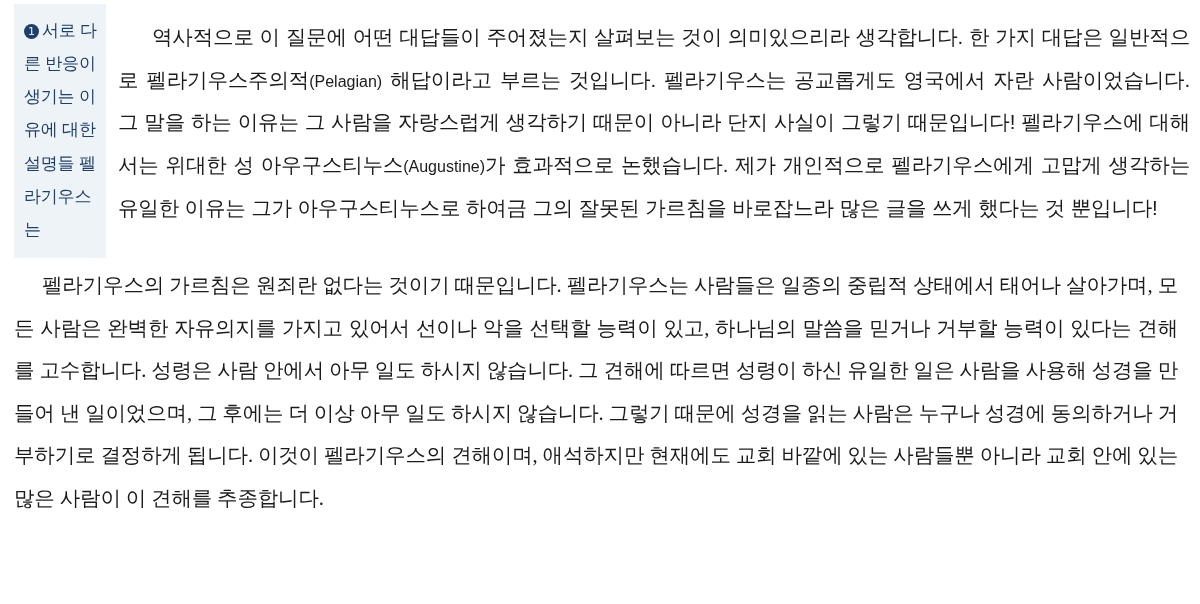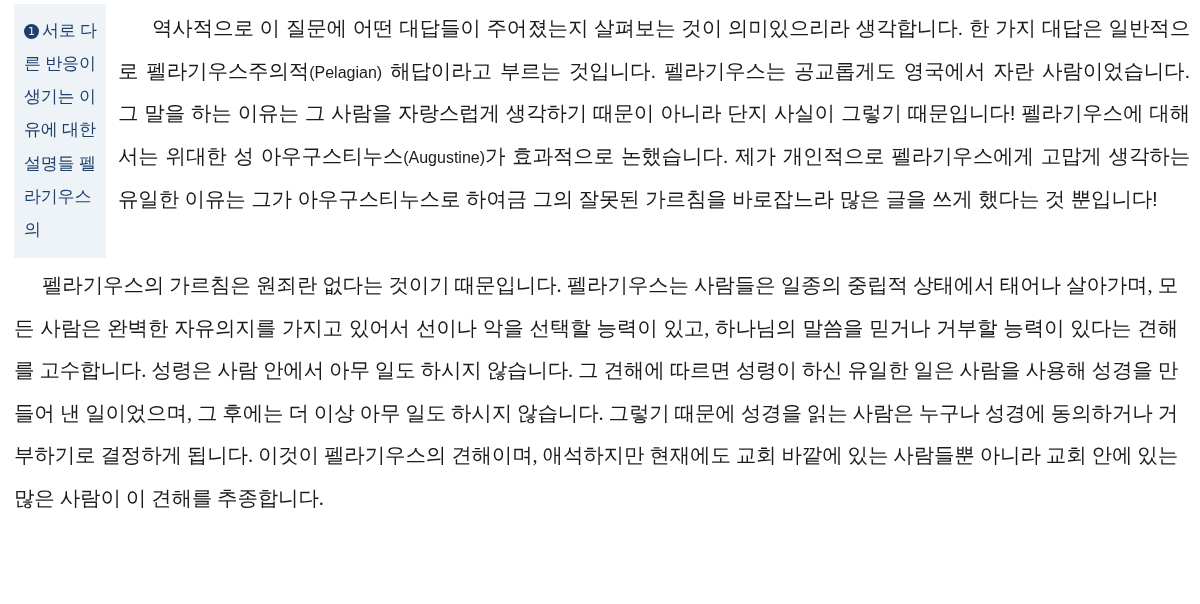--- a/index.html
+++ b/index.html
@@ -44,21 +44,21 @@
     background: #1f3f6b;
     color: #eef3f8;
     font-size: 11px;
     text-align: center;
     vertical-align: 1px;
     margin-right: 3px;
     font-family: "DejaVu Sans", sans-serif;
   }
 
   .body-text {
-    padding: 7px 10px 0 0;
+    padding: 16px 10px 0 0;
   }
 
   p.para {
     margin: 0;
     font-size: 20.5px;
     line-height: 2.08;
     text-align: justify;
     text-justify: inter-character;
     letter-spacing: -0.15px;
     color: #1b1b1b;
@@ -78,21 +78,21 @@
     font-size: 16px;
     letter-spacing: 0;
   }
 </style>
 </head>
 <body>
 
 <div class="page">
 
   <aside class="margin-note">
-    <span class="note-marker">1</span><span>서로 다른 반응이 생기는 이유에 대한 설명들 펠라기우스의</span>
+    <span class="note-marker">1</span><span>서로 다른 반응이 생기는 이유에 대한 설명들 펠라기우스는</span>
   </aside>
 
   <div class="body-text">
     <p class="para first" id="para-1">역사적으로 이 질문에 어떤 대답들이 주어졌는지 살펴보는 것이 의미있으리라 생각합니다. 한 가지 대답은 일반적으로 펠라기우스주의적<span class="latin">(Pelagian)</span> 해답이라고 부르는 것입니다. 펠라기우스는 공교롭게도 영국에서 자란 사람이었습니다. 그 말을 하는 이유는 그 사람을 자랑스럽게 생각하기 때문이 아니라 단지 사실이 그렇기 때문입니다! 펠라기우스에 대해서는 위대한 성 아우구스티누스<span class="latin">(Augustine)</span>가 효과적으로 논했습니다. 제가 개인적으로 펠라기우스에게 고맙게 생각하는 유일한 이유는 그가 아우구스티누스로 하여금 그의 잘못된 가르침을 바로잡느라 많은 글을 쓰게 했다는 것 뿐입니다!</p>
     <p class="para second" id="para-2">펠라기우스의 가르침은 원죄란 없다는 것이기 때문입니다. 펠라기우스는 사람들은 일종의 중립적 상태에서 태어나 살아가며, 모든 사람은 완벽한 자유의지를 가지고 있어서 선이나 악을 선택할 능력이 있고, 하나님의 말씀을 믿거나 거부할 능력이 있다는 견해를 고수합니다. 성령은 사람 안에서 아무 일도 하시지 않습니다. 그 견해에 따르면 성령이 하신 유일한 일은 사람을 사용해 성경을 만들어 낸 일이었으며, 그 후에는 더 이상 아무 일도 하시지 않습니다. 그렇기 때문에 성경을 읽는 사람은 누구나 성경에 동의하거나 거부하기로 결정하게 됩니다. 이것이 펠라기우스의 견해이며, 애석하지만 현재에도 교회 바깥에 있는 사람들뿐 아니라 교회 안에 있는 많은 사람이 이 견해를 추종합니다.</p>
   </div>
 
 </div>
 
 </body></html>

